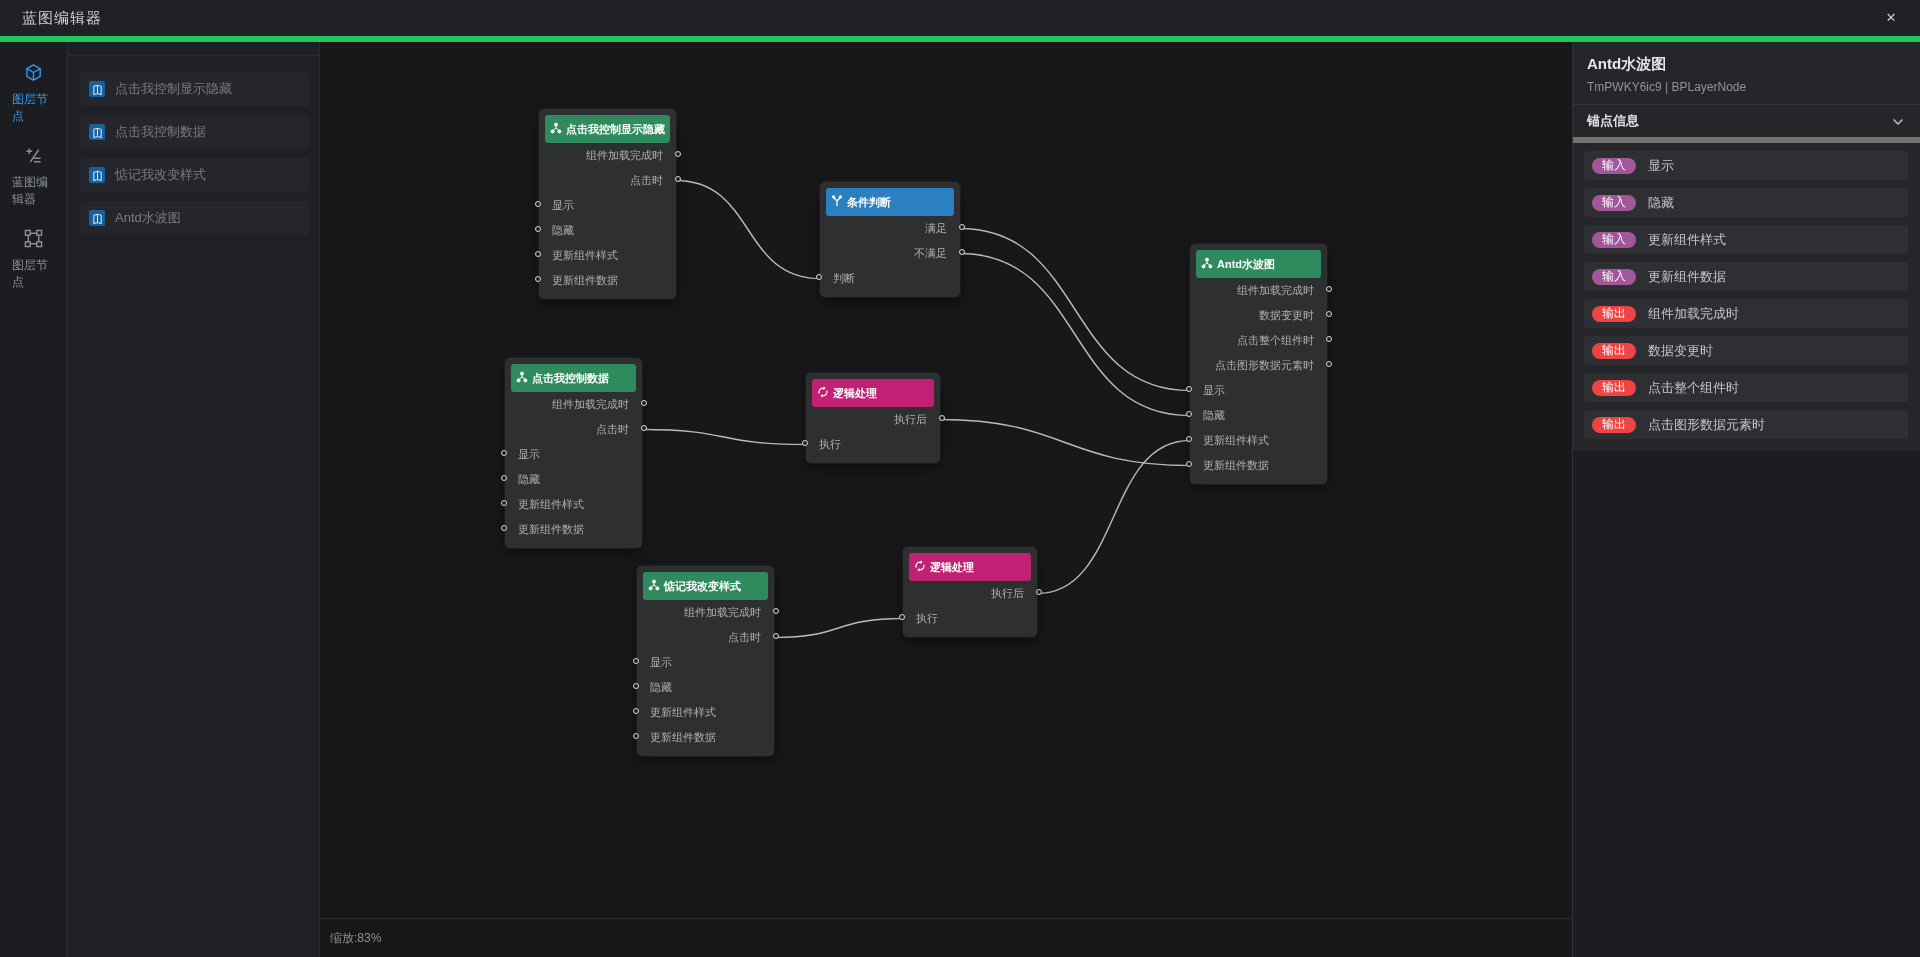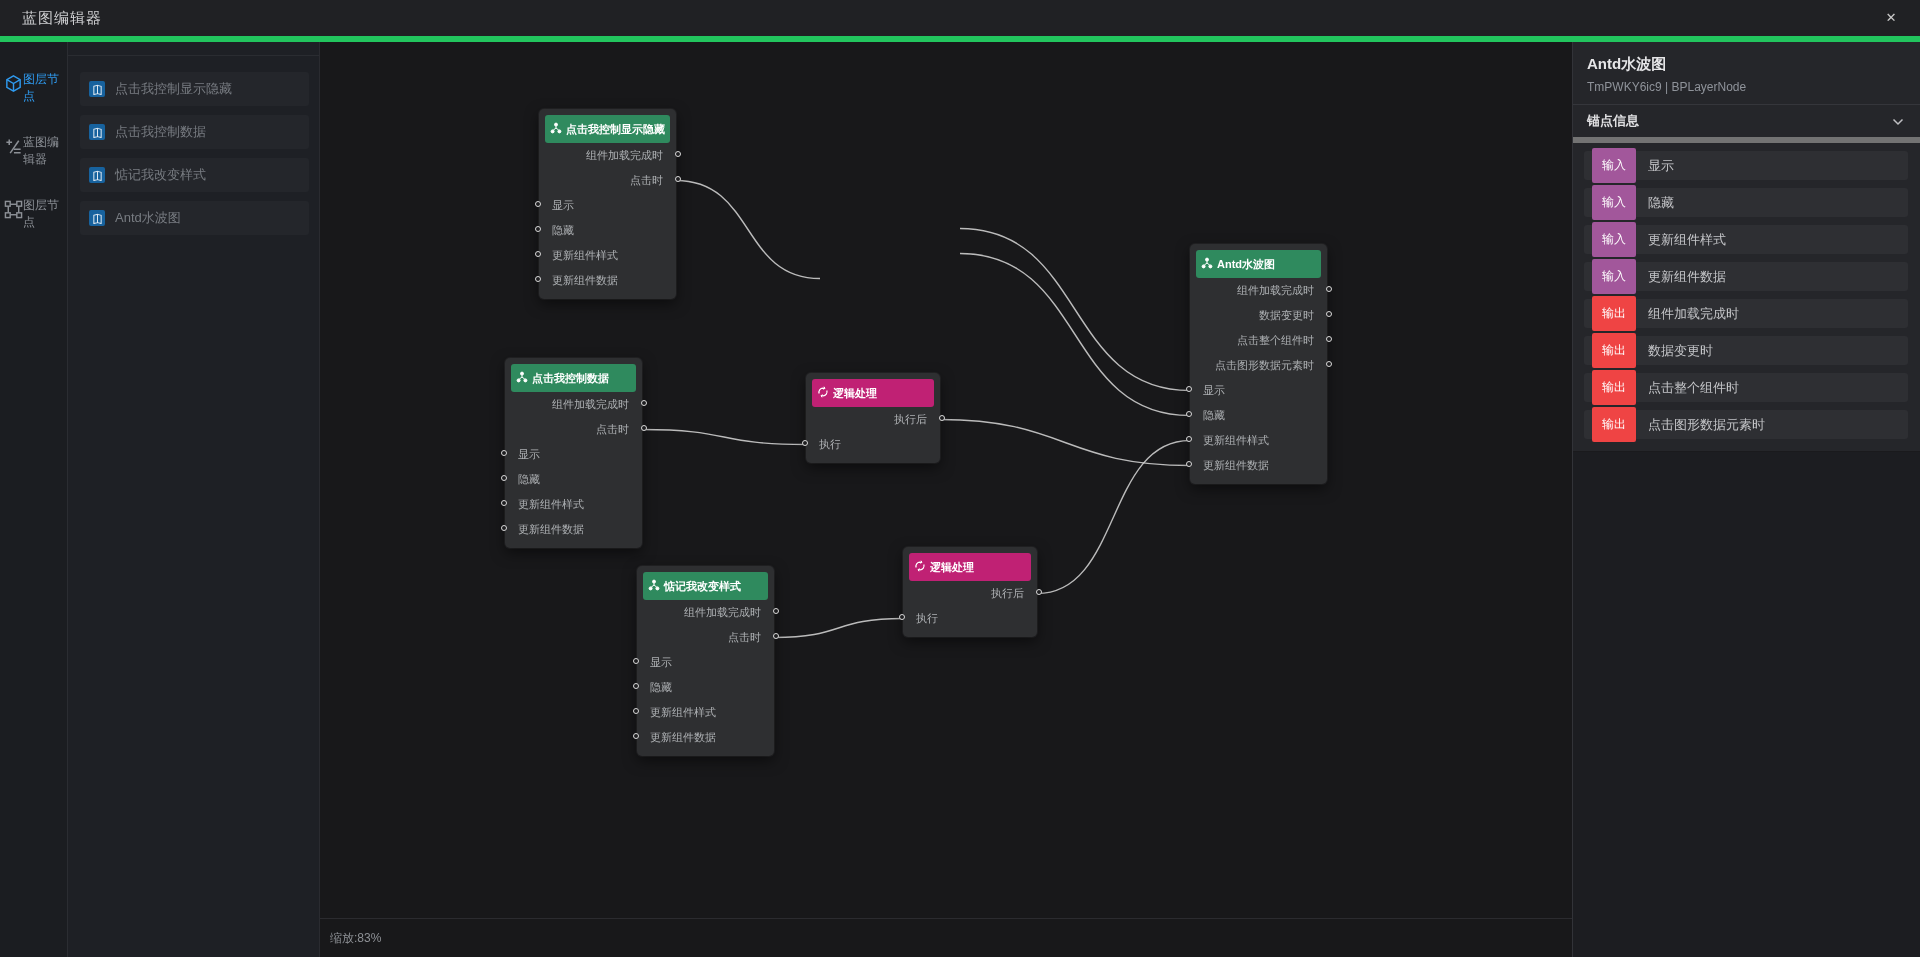--- a/index.html
+++ b/index.html
@@ -11,22 +11,22 @@
   .topbar { height:42px; flex:0 0 42px; background:#202124; border-bottom:6px solid #22c55e;
     display:flex; align-items:center; justify-content:space-between; padding:0 24px 0 22px;font-family:Liberation Mono, monospace; }
   .topbar-title { color:#cfd0d2; font-size:15px; letter-spacing:1px; }
   .close-btn { color:#c9c9c9; font-size:16px; cursor:pointer; line-height:1; }
 
   .content { flex:1; display:flex; min-height:0; }
 
   
   .rail { width:68px; flex:0 0 68px; background:#1b1d21; border-right:1px solid #2b2d32;
     display:flex; flex-direction:column; align-items:center; padding-top:14px; }
-  .rail-item { width:100%; display:flex; flex-direction:row; align-items:center;
-    padding:6px 4px 14px; cursor:pointer; }
+  .rail-item { width:100%; display:flex; flex-direction:column; align-items:center;
+    padding:6px 12px 14px; cursor:pointer; }
   .rail-item .ric { width:20px; height:20px; display:flex; align-items:center; justify-content:center; }
   .rail-item .rlb { margin-top:9px; font-size:12px; color:#8c9096; }
   .rail-item.active .rlb { color:#2f9bf0; }
   .rail-item svg { stroke:#8c9096; }
   .rail-item.active svg { stroke:#2f9bf0; }
 
   
   .panel { width:252px; flex:0 0 252px; background:#1e2025; border-right:1px solid #2a2b30;
     display:flex; flex-direction:column; }
   .search-wrap { padding:16px 10px 0 12px; }
@@ -70,21 +70,21 @@
   .insp-head { padding:13px 14px 10px; border-bottom:1px solid #35363b; }
   .insp-title { color:#e6e6e8; font-size:15px; font-weight:bold; }
   .insp-sub { color:#8f939a; font-size:12px; margin-top:6px; }
   .insp-section { height:38px; display:flex; align-items:center; justify-content:space-between;
     padding:0 16px 0 14px; border-bottom:6px solid #737373; cursor:pointer; }
   .insp-section .st { color:#e0e0e2; font-size:13px; font-weight:bold; }
   .anchor-list { padding:8px 12px 12px 11px; display:flex; flex-direction:column; gap:8px;
     border-bottom:1px solid #1a1a1d; }
   .anchor-pill { height:29px; background:#2e2f33; border-radius:3px; display:flex;
     align-items:center; padding:0 8px; gap:12px; cursor:default; }
-  .badge { width:44px; height:35px; border-radius:2px; color:#fff; font-size:12px;
+  .badge { width:44px; height:16px; border-radius:8px; color:#fff; font-size:12px;
     display:flex; align-items:center; justify-content:center; flex:0 0 44px; }
   .badge.in  { background:#a2579b; }
   .badge.out { background:#ef4444; }
   .anchor-pill .alb { color:#c5c6c9; font-size:13px; }
   .insp-rest { flex:1; background:#1c1d21; }
 </style>
 </head>
 <body>
 
 <div class="app">
@@ -201,20 +201,36 @@
           <span class="port" style="right: -4.5px; top: 67px;"></span>
           <div class="port-row in">显示</div>
           <span class="port" style="left: -4.5px; top: 92px;"></span>
           <div class="port-row in">隐藏</div>
           <span class="port" style="left: -4.5px; top: 117px;"></span>
           <div class="port-row in">更新组件样式</div>
           <span class="port" style="left: -4.5px; top: 142px;"></span>
           <div class="port-row in">更新组件数据</div>
           <span class="port" style="left: -4.5px; top: 167px;"></span>
         </div>
+        <div class="gnode" style="left: 500px; top: 140px; width: 140px;">
+          <div class="gnode-header" style="background: rgb(42, 128, 193);">
+            <span><svg width="12" height="12" viewBox="0 0 12 12" fill="none" stroke="#fff" stroke-width="1.3">
+                <path d="M6 11 V6 M6 6 L2.6 2.2 M6 6 L9.4 2.2"></path>
+                <circle cx="2.6" cy="1.8" r="1" fill="#fff"></circle>
+                <circle cx="9.4" cy="1.8" r="1" fill="#fff"></circle>
+              </svg></span>
+            <span>条件判断</span>
+          </div>
+          <div class="port-row out">满足</div>
+          <span class="port" style="right: -4.5px; top: 42px;"></span>
+          <div class="port-row out">不满足</div>
+          <span class="port" style="right: -4.5px; top: 67px;"></span>
+          <div class="port-row in">判断</div>
+          <span class="port" style="left: -4.5px; top: 92px;"></span>
+        </div>
         <div class="gnode" style="left: 870px; top: 202px; width: 137px;">
           <div class="gnode-header" style="background: rgb(47, 138, 94);">
             <span><svg width="12" height="12" viewBox="0 0 12 12" fill="#fff" stroke="#fff">
                 <circle cx="6" cy="2.6" r="1.5"></circle>
                 <circle cx="2.6" cy="9.4" r="1.5"></circle>
                 <circle cx="9.4" cy="9.4" r="1.5"></circle>
                 <path d="M6 4.1 L6 6 M6 6 L3.2 8.2 M6 6 L8.8 8.2" fill="none" stroke-width="1"></path>
               </svg></span>
             <span>Antd水波图</span>
           </div>

